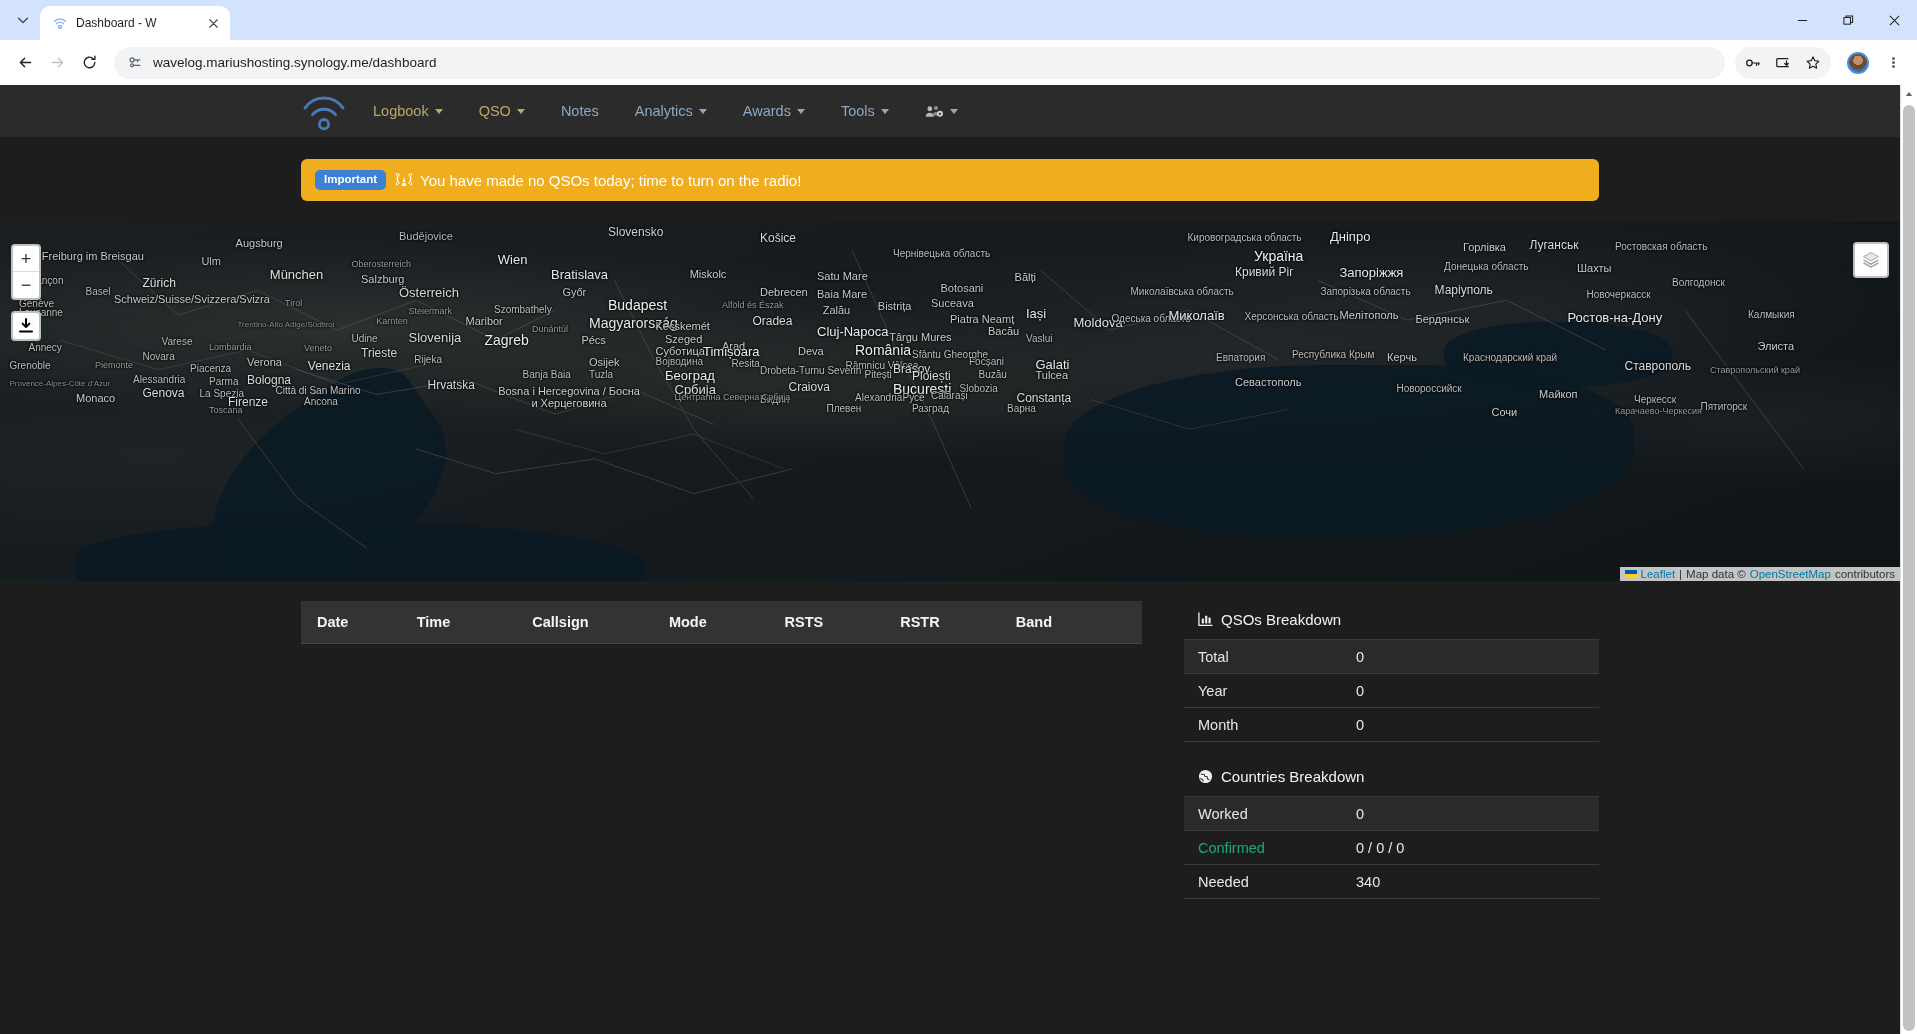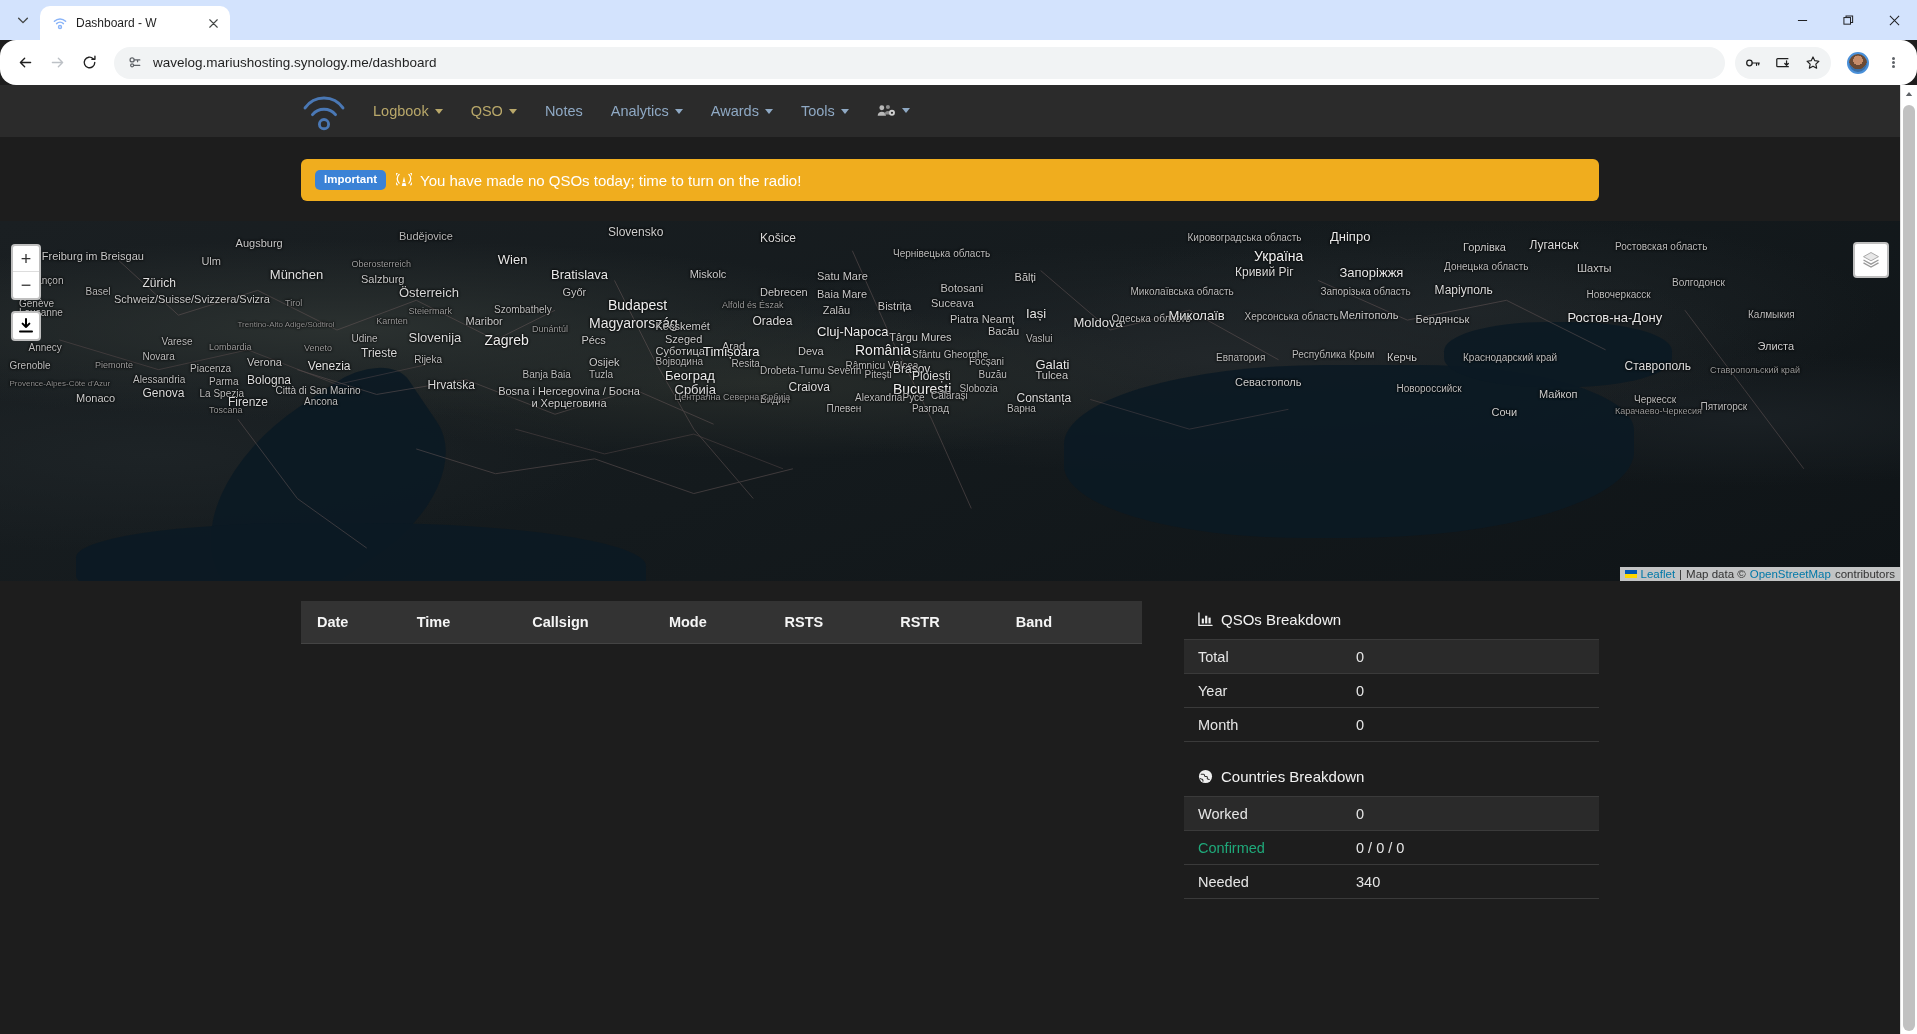--- a/index.html
+++ b/index.html
@@ -35,21 +35,21 @@
   }
   .tab-close { width: 18px; height: 18px; flex:0 0 18px; display:flex; align-items:center; justify-content:center; border-radius:50%; }
   .tab-close svg { width: 9px; height: 9px; }
 
   .wincontrols { position: absolute; right: 0; top: 0; height: 40px; display: flex; }
   .wincontrol { width: 46px; height: 40px; display: flex; align-items: center; justify-content: center; }
   .wincontrol svg { width: 11px; height: 11px; }
 
   .toolbar {
     height: 45px; flex: 0 0 45px; background: #fff; display: flex; align-items: center;
-    padding: 0 10px; gap: 2px; border-radius: 16px;
+    padding: 0 10px; gap: 2px;
   }
   .navbtn { width: 30px; height: 30px; display: flex; align-items: center; justify-content: center; border-radius: 50%; }
   .navbtn svg { width: 17px; height: 17px; }
   .omnibox {
     flex: 1; height: 32px; background: #f1f3f4; border-radius: 16px;
     display: flex; align-items: center; padding: 0 14px; gap: 10px; margin: 0 8px;
   }
   .omnibox .site-icon svg { width: 15px; height: 15px; display:block; }
   .url { font-size: 13.5px; color: #1f1f1f; white-space: nowrap; }
   .tb-right { display: flex; align-items: center; gap: 2px; }
@@ -74,21 +74,21 @@
   .sbar-up svg, .sbar-dn svg { width: 8px; height: 6px; }
   .sbar-thumb { position: absolute; left: 2px; right: 2px; top: 20px; bottom: 3px; background: #c1c1c1; border-radius: 7px; }
 
   
   .navbar {
     background: #2b2b2b; height: 52px; display: flex; align-items: center;
     padding: 0 0 0 0; position: relative;
   }
   .nav-inner { width: 1298px; margin: 0 auto; display: flex; align-items: center; height: 52px; }
   .brand { width: 46px; height: 34px; display: flex; align-items: center; justify-content: center; margin-right: 14px; }
-  .nav-links { display: flex; align-items: flex-start; gap: 4px; }
+  .nav-links { display: flex; align-items: flex-end; gap: 12px; }
   .nav-link {
     color: #b9a86a; font-size: 14.5px; padding: 8px 12px; display: flex; align-items: center; gap: 6px;
     white-space: nowrap;
   }
   .nav-link.plain { color: #8fa9c4; }
   .caret { width: 0; height: 0; border-left: 4px solid transparent; border-right: 4px solid transparent;
            border-top: 5px solid currentColor; display: inline-block; }
   .nav-right { margin-left: auto; display: flex; align-items: center; gap: 14px; }
   .searchgrp { display: flex; height: 33px; border: 1px solid #5a5a5a; border-radius: 5px; overflow: hidden; }
   .searchgrp input {

